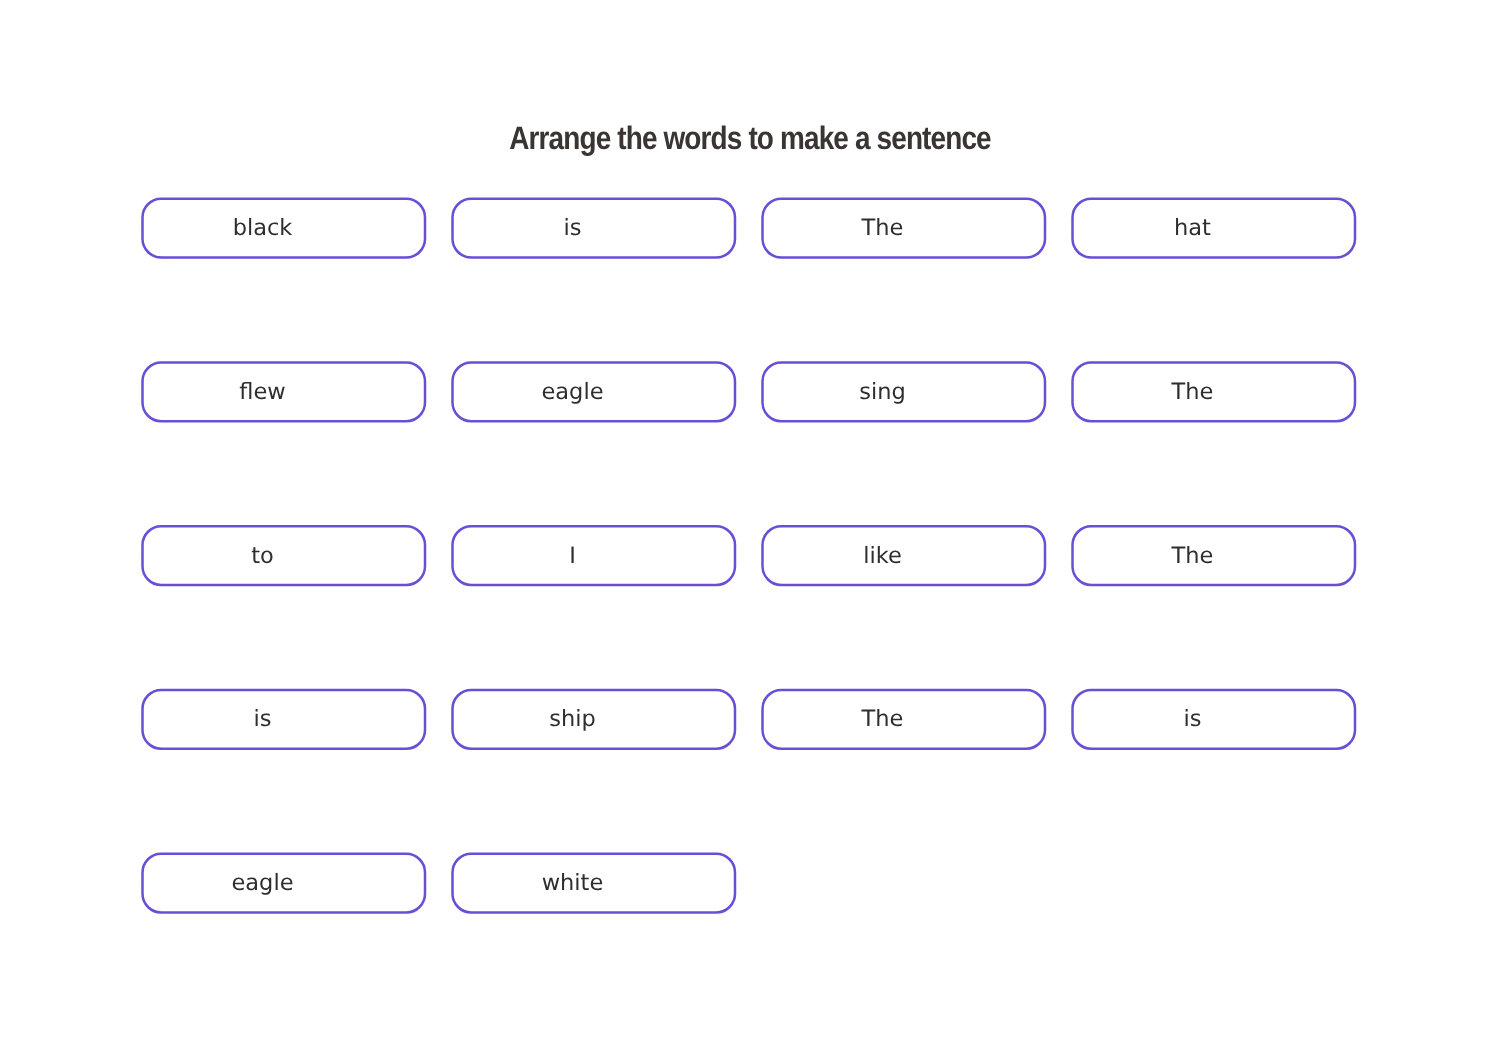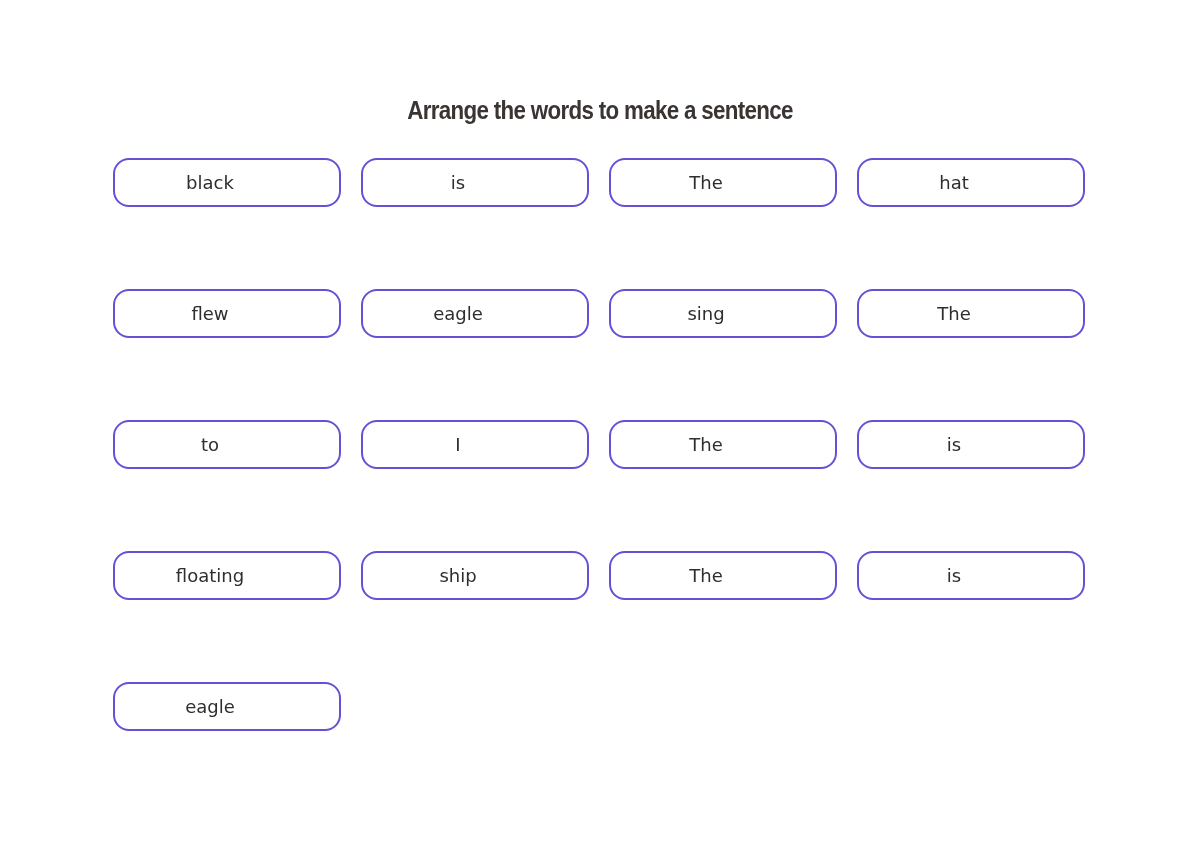--- a/index.html
+++ b/index.html
@@ -58,22 +58,23 @@
   <div class="word">The</div>
   <div class="word">hat</div>
 
   <div class="word">flew</div>
   <div class="word">eagle</div>
   <div class="word">sing</div>
   <div class="word">The</div>
 
   <div class="word">to</div>
   <div class="word">I</div>
+  <div class="word">like</div>
 
   <div class="word">The</div>
   <div class="word">is</div>
-  <div class="word">floating</div>
   <div class="word">ship</div>
 
   <div class="word">The</div>
   <div class="word">is</div>
   <div class="word">eagle</div>
+  <div class="word">white</div>
 </div>
 
 </body></html>

